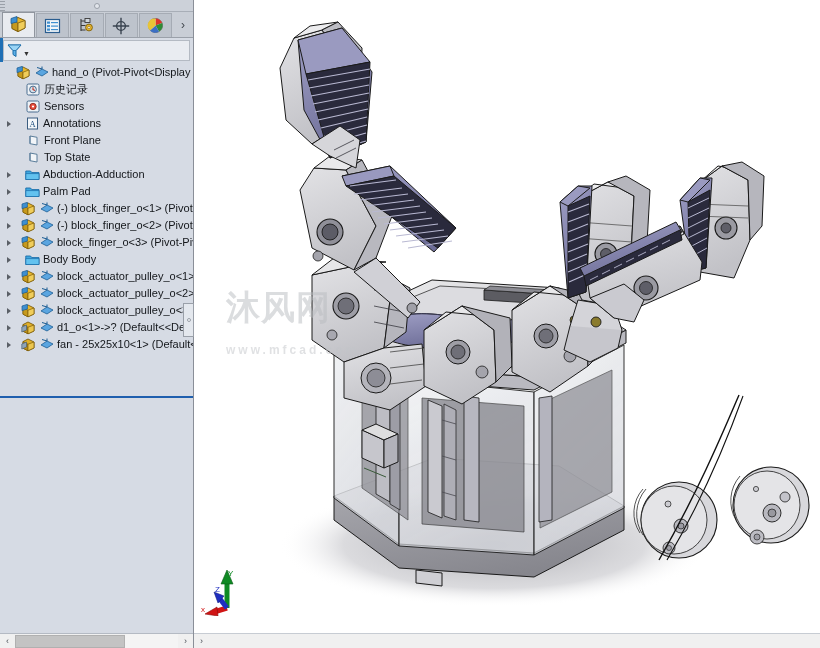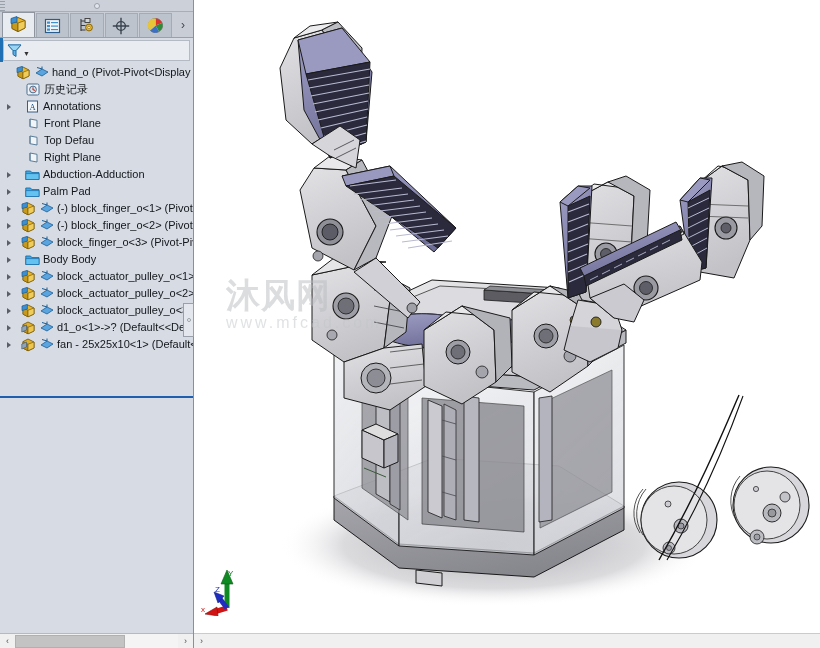--- a/index.html
+++ b/index.html
@@ -200,39 +200,40 @@
   #viewport {
     position: relative;
     flex: 1 1 auto;
     height: 648px;
     background: #ffffff;
     overflow: hidden;
   }
   #model-svg { position:absolute; left:0; top:0; }
   #watermark {
     position: absolute;
-    left: 32px; top: 278px;
+    left: 32px; top: 290px;
     width: 300px;
     pointer-events: none;
     opacity: 0.5;
   }
   #wm-text {
     font-size: 34px;
     font-weight: bold;
     color: #b9bcc0;
     letter-spacing: 1px;
     line-height: 34px;
     font-family: "DejaVu Sans", sans-serif;
   }
   #wm-url {
-    font-size: 16px;
+    font-size: 12px;
     color: #c2c5c9;
     letter-spacing: 3px;
-    margin-top: 2px;
+    margin-top: 19px;
     font-family: "Liberation Sans", sans-serif;
+    font-weight: bold;
   }
   #triad {
     position: absolute;
     left: 6px; bottom: 32px;
     width: 54px; height: 52px;
   }
   #vp-hscroll {
     position:absolute; left:0; right:0; bottom:0;
     height: 15px; background:#f0f0f0;
     border-top:1px solid #c7ccd3;
@@ -349,20 +350,31 @@
         <span class="ic">
           <svg width="14" height="13" viewBox="0 0 14 13">
             <rect x="1" y="1" width="12" height="11" rx="1.5" fill="#eef2f6" stroke="#4a6d8f" stroke-width="1"></rect>
             <circle cx="7" cy="6.5" r="3.4" fill="#d8e4ee" stroke="#3a5d80" stroke-width="0.9"></circle>
             <path d="M7 4.2 L7 6.6 L9 7.6" stroke="#c0392b" stroke-width="1.1" fill="none"></path>
           </svg>
         </span>
         <span class="tree-label">历史记录</span>
       </div>
 
+      <div class="tree-row indent2">
+        <span class="tw"></span>
+        <span class="ic">
+          <svg width="14" height="13" viewBox="0 0 14 13">
+            <rect x="1" y="1" width="12" height="11" rx="1.5" fill="#eef2f6" stroke="#4a6d8f" stroke-width="1"></rect>
+            <circle cx="7" cy="6.5" r="3.2" fill="#e74c3c" stroke="#8e2b20" stroke-width="0.9"></circle>
+            <circle cx="7" cy="6.5" r="1.1" fill="#fff"></circle>
+          </svg>
+        </span>
+        <span class="tree-label">Sensors</span>
+      </div>
 
       <div class="tree-row indent1">
         <span class="tw has"></span>
         <span class="ic" style="margin-left:9px">
           <svg width="13" height="13" viewBox="0 0 13 13">
             <rect x="1.5" y="1" width="10" height="11" fill="#f4f7fa" stroke="#3a5d80" stroke-width="1"></rect>
             <text x="6.5" y="9.6" font-size="8.5" text-anchor="middle" fill="#1d4e7e" font-family="Liberation Serif, serif">A</text>
           </svg>
         </span>
         <span class="tree-label">Annotations</span>
@@ -380,33 +392,23 @@
       </div>
 
       <div class="tree-row indent2">
         <span class="tw"></span>
         <span class="ic">
           <svg width="13" height="13" viewBox="0 0 13 13">
             <path d="M3 2 L10 3.3 L10 11 L3 9.7 Z" fill="#f2f5f8" stroke="#5a7d9a" stroke-width="1"></path>
             <path d="M3 2 L3 9.7" stroke="#5a7d9a" stroke-width="1"></path>
           </svg>
         </span>
-        <span class="tree-label">Top Defau</span>
-      </div>
-
-      <div class="tree-row indent2">
-        <span class="tw"></span>
-        <span class="ic">
-          <svg width="13" height="13" viewBox="0 0 13 13">
-            <path d="M3 2 L10 3.3 L10 11 L3 9.7 Z" fill="#f2f5f8" stroke="#5a7d9a" stroke-width="1"></path>
-            <path d="M3 2 L3 9.7" stroke="#5a7d9a" stroke-width="1"></path>
-          </svg>
-        </span>
-        <span class="tree-label">Right Plane</span>
-      </div>
+        <span class="tree-label">Top State</span>
+      </div>
+
 
 
       <div class="tree-row indent1">
         <span class="tw has"></span>
         <span class="ic" style="margin-left:9px">
           <svg width="15" height="12" viewBox="0 0 15 12">
             <path d="M0.8 2 L5.5 2 L6.8 3.6 L14 3.6 L14 10.5 L0.8 10.5 Z" fill="#3fa9e0" stroke="#1b6ca8" stroke-width="0.9"></path>
             <path d="M0.8 4.6 L14 4.6 L14 10.5 L0.8 10.5 Z" fill="#63c2ef" stroke="#1b6ca8" stroke-width="0.7"></path>
           </svg>
         </span>

